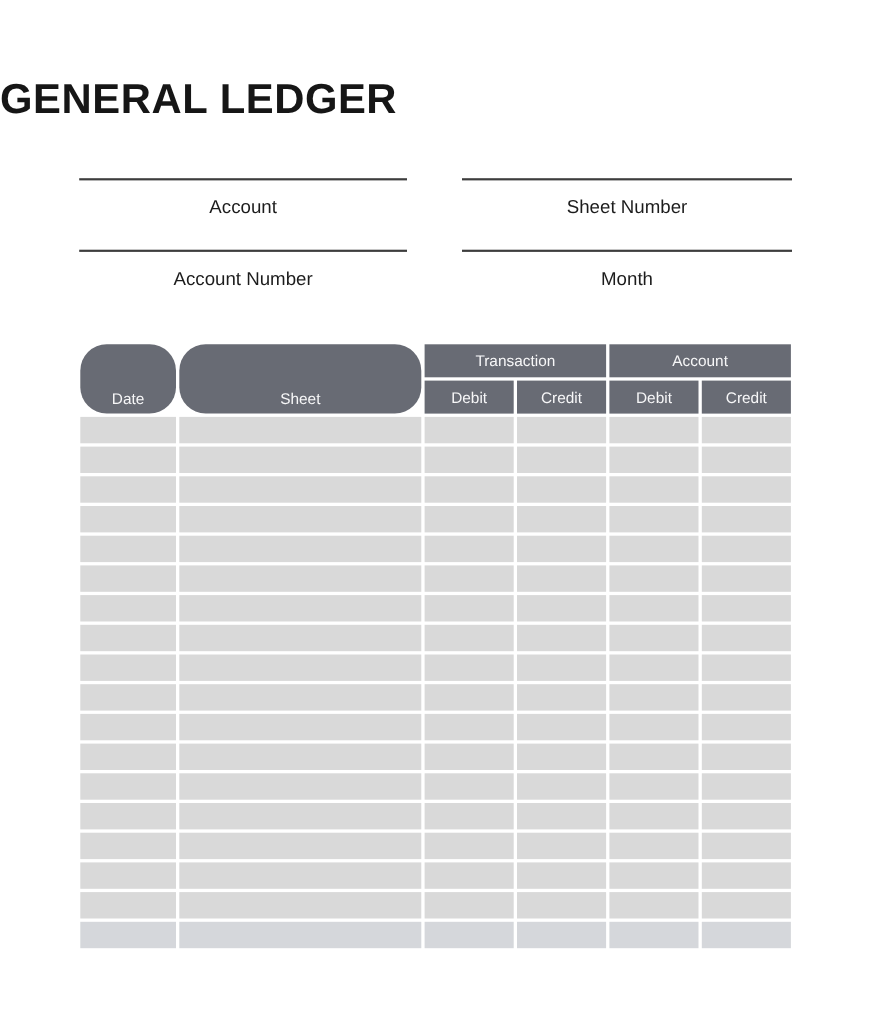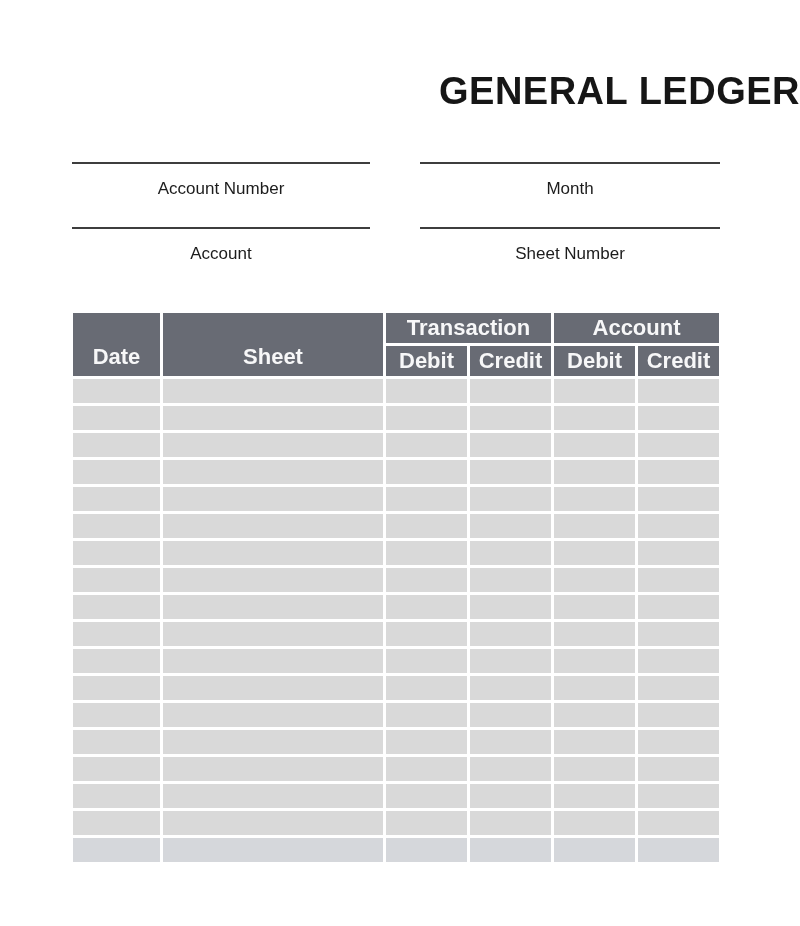--- a/index.html
+++ b/index.html
@@ -21,21 +21,21 @@
     font-family: "Liberation Sans", "DejaVu Sans", sans-serif;
     overflow: hidden;
   }
   .page {
     width: 800px;
     height: 926px;
     position: relative;
   }
   .title {
     margin: 72px 0 0 0;
-    text-align: right;
+    text-align: left;
     font-size: 38px;
     line-height: 38px;
     font-weight: 700;
     letter-spacing: 0.5px;
     color: var(--title-color);
   }
   .fields {
     margin: 52px 72px 0 72px; 
     width: 648px;             
   }
@@ -66,64 +66,65 @@
     table-layout: fixed;
     width: 652px;
   }
   table.ledger th, table.ledger td {
     padding: 0;
     margin: 0;
   }
   table.ledger th {
     background: var(--header-bg);
     color: var(--header-text);
-    font-weight: 700;
-    font-size: 22px;
+    font-weight: 400;
+    font-size: 14px;
     text-align: center;
     height: 30px;
   }
   table.ledger th.merged {
     vertical-align: bottom;
     padding-bottom: 6px;
     height: 63px;
+    border-radius: 24px;
   }
   table.ledger td {
     background: var(--row-bg);
     height: 24px;
   }
   table.ledger tr.last-row td {
     background: var(--last-row-bg);
   }
 </style>
 </head>
 <body>
 
 <div class="page">
 
   <h1 class="title">GENERAL LEDGER</h1>
 
   <div class="fields">
+    <div class="field-row">
+      <div class="field left">
+        <div class="field-line"></div>
+        <div class="field-label">Account</div>
+      </div>
+      <div class="field right">
+        <div class="field-line"></div>
+        <div class="field-label">Sheet Number</div>
+      </div>
+    </div>
     <div class="field-row">
       <div class="field left">
         <div class="field-line"></div>
         <div class="field-label">Account Number</div>
       </div>
       <div class="field right">
         <div class="field-line"></div>
         <div class="field-label">Month</div>
-      </div>
-    </div>
-    <div class="field-row">
-      <div class="field left">
-        <div class="field-line"></div>
-        <div class="field-label">Account</div>
-      </div>
-      <div class="field right">
-        <div class="field-line"></div>
-        <div class="field-label">Sheet Number</div>
       </div>
     </div>
   </div>
 
   <div class="table-wrap">
     <table class="ledger">
       <colgroup>
         <col style="width:87px">
         <col style="width:220px">
         <col style="width:81px">

